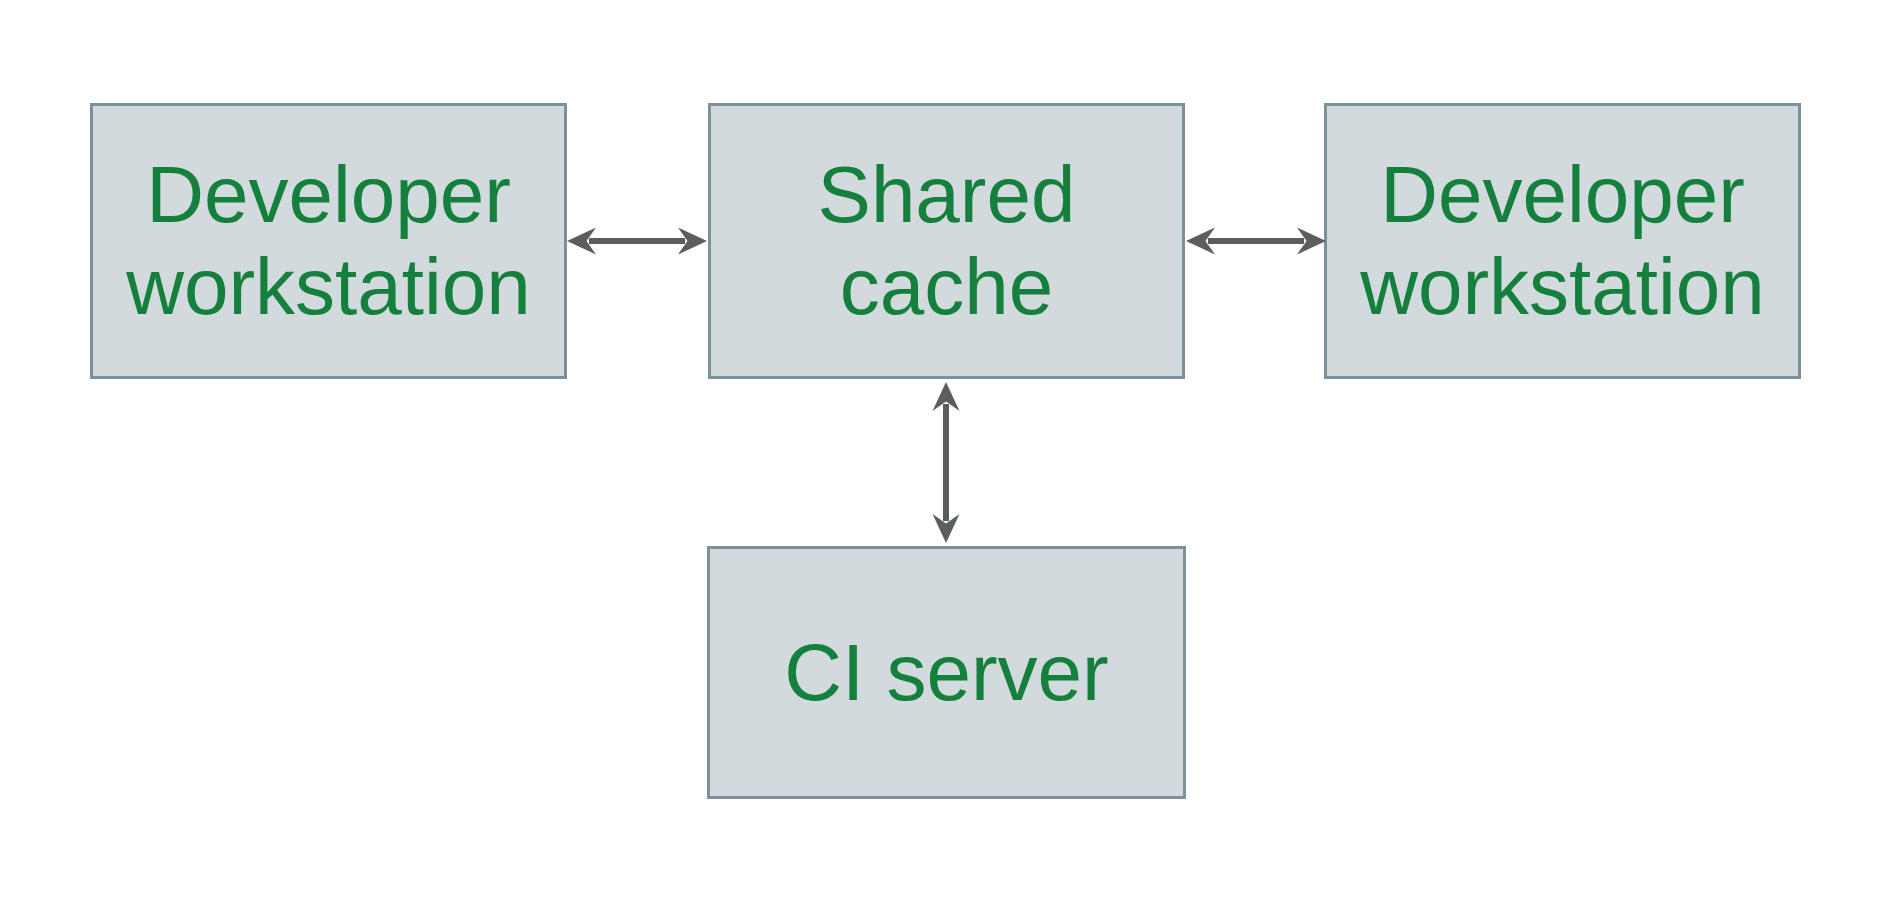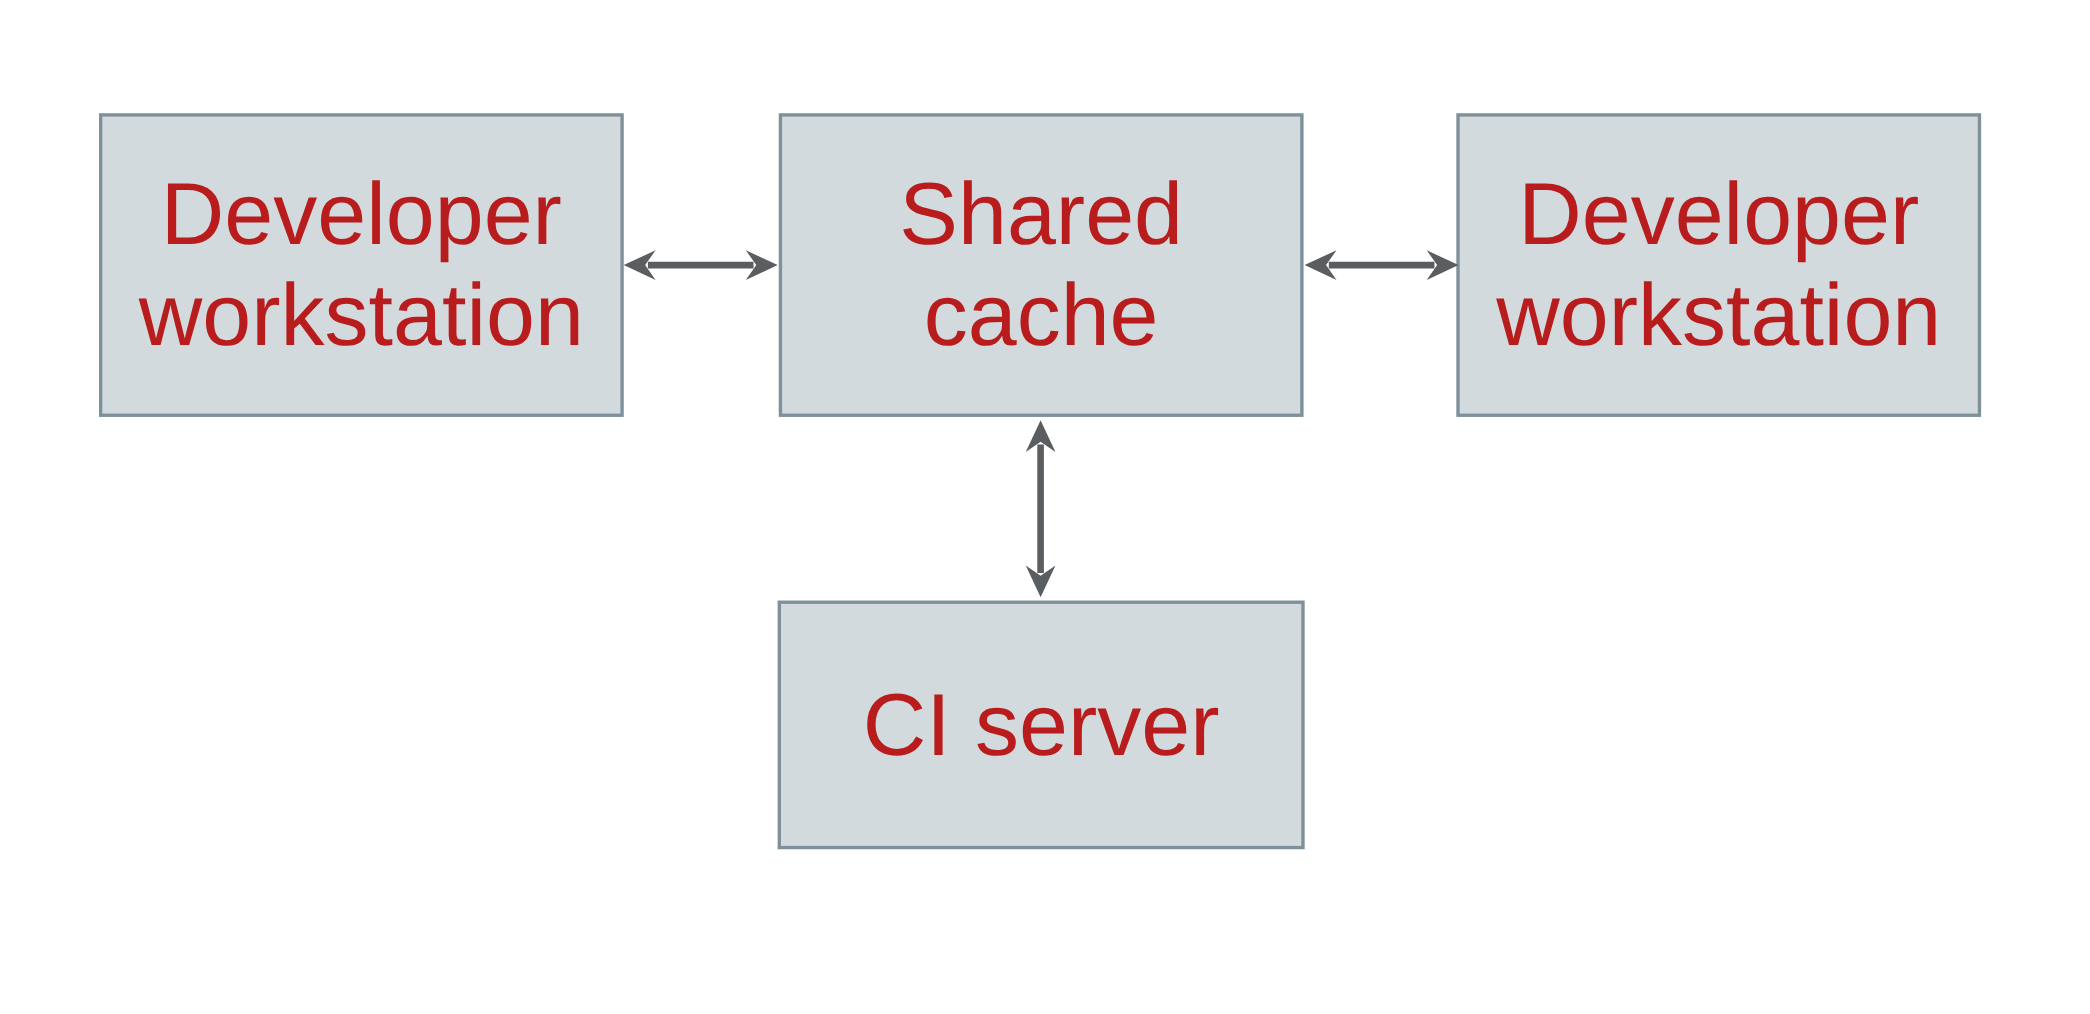--- a/index.html
+++ b/index.html
@@ -20,29 +20,29 @@
     box-sizing: border-box;
     background: #d3dadd;
     border: 3px solid #7e909a;
     display: flex;
     align-items: center;
     justify-content: center;
   }
   .node-label {
     font-size: 80px;
     line-height: 1.15;
-    color: #b91c1c;
+    color: #15803d;
     text-align: center;
     white-space: pre-line;
     letter-spacing: 0px;
   }
   .node-dev-left   { left: 90px;   top: 103px; width: 477px; height: 276px; }
   .node-shared     { left: 708px;  top: 103px; width: 477px; height: 276px; justify-content: center; }
   .node-dev-right  { left: 1324px; top: 103px; width: 477px; height: 276px; }
-  .node-ci         { left: 707px;  top: 546px; width: 479px; height: 226px; }
+  .node-ci         { left: 707px;  top: 546px; width: 479px; height: 253px; }
 
   .edge {
     position: absolute;
     display: block;
   }
   .edge-left   { left: 567px;  top: 225px; }
   .edge-right  { left: 1186px; top: 225px; }
   .edge-down   { left: 930px;  top: 382px; }
 </style>
 </head>

